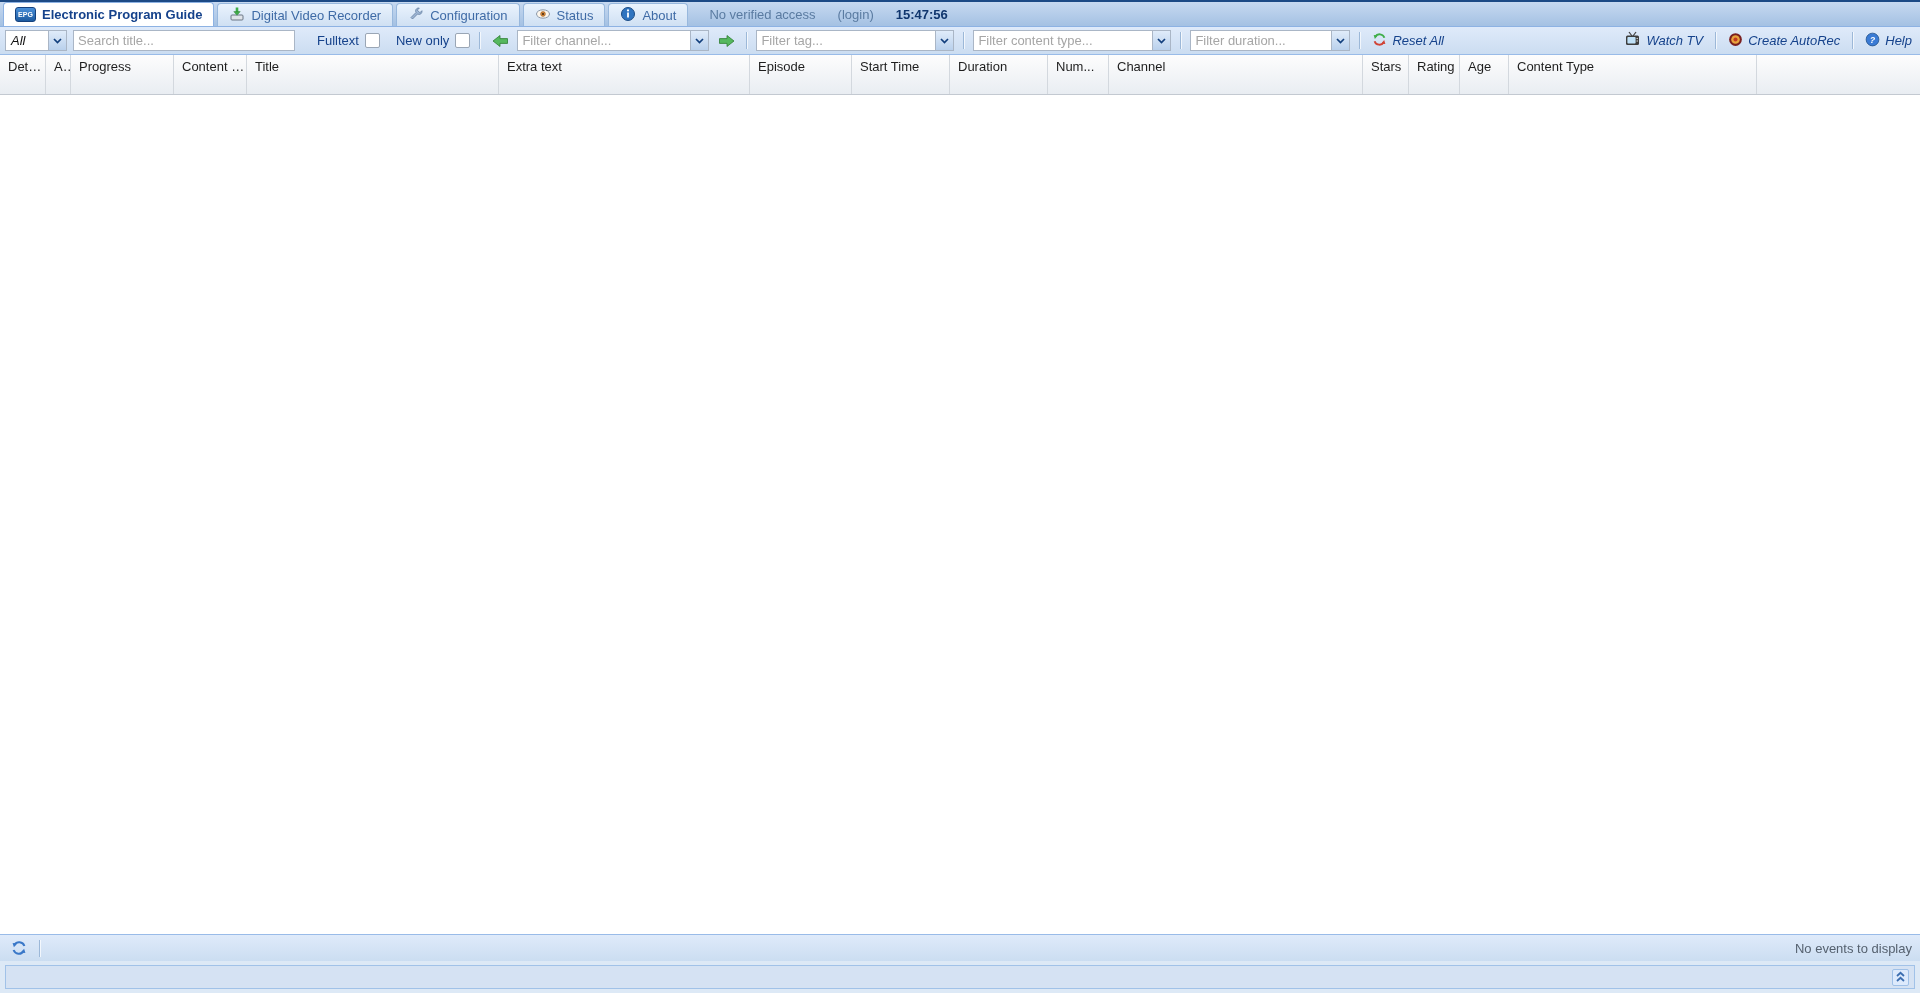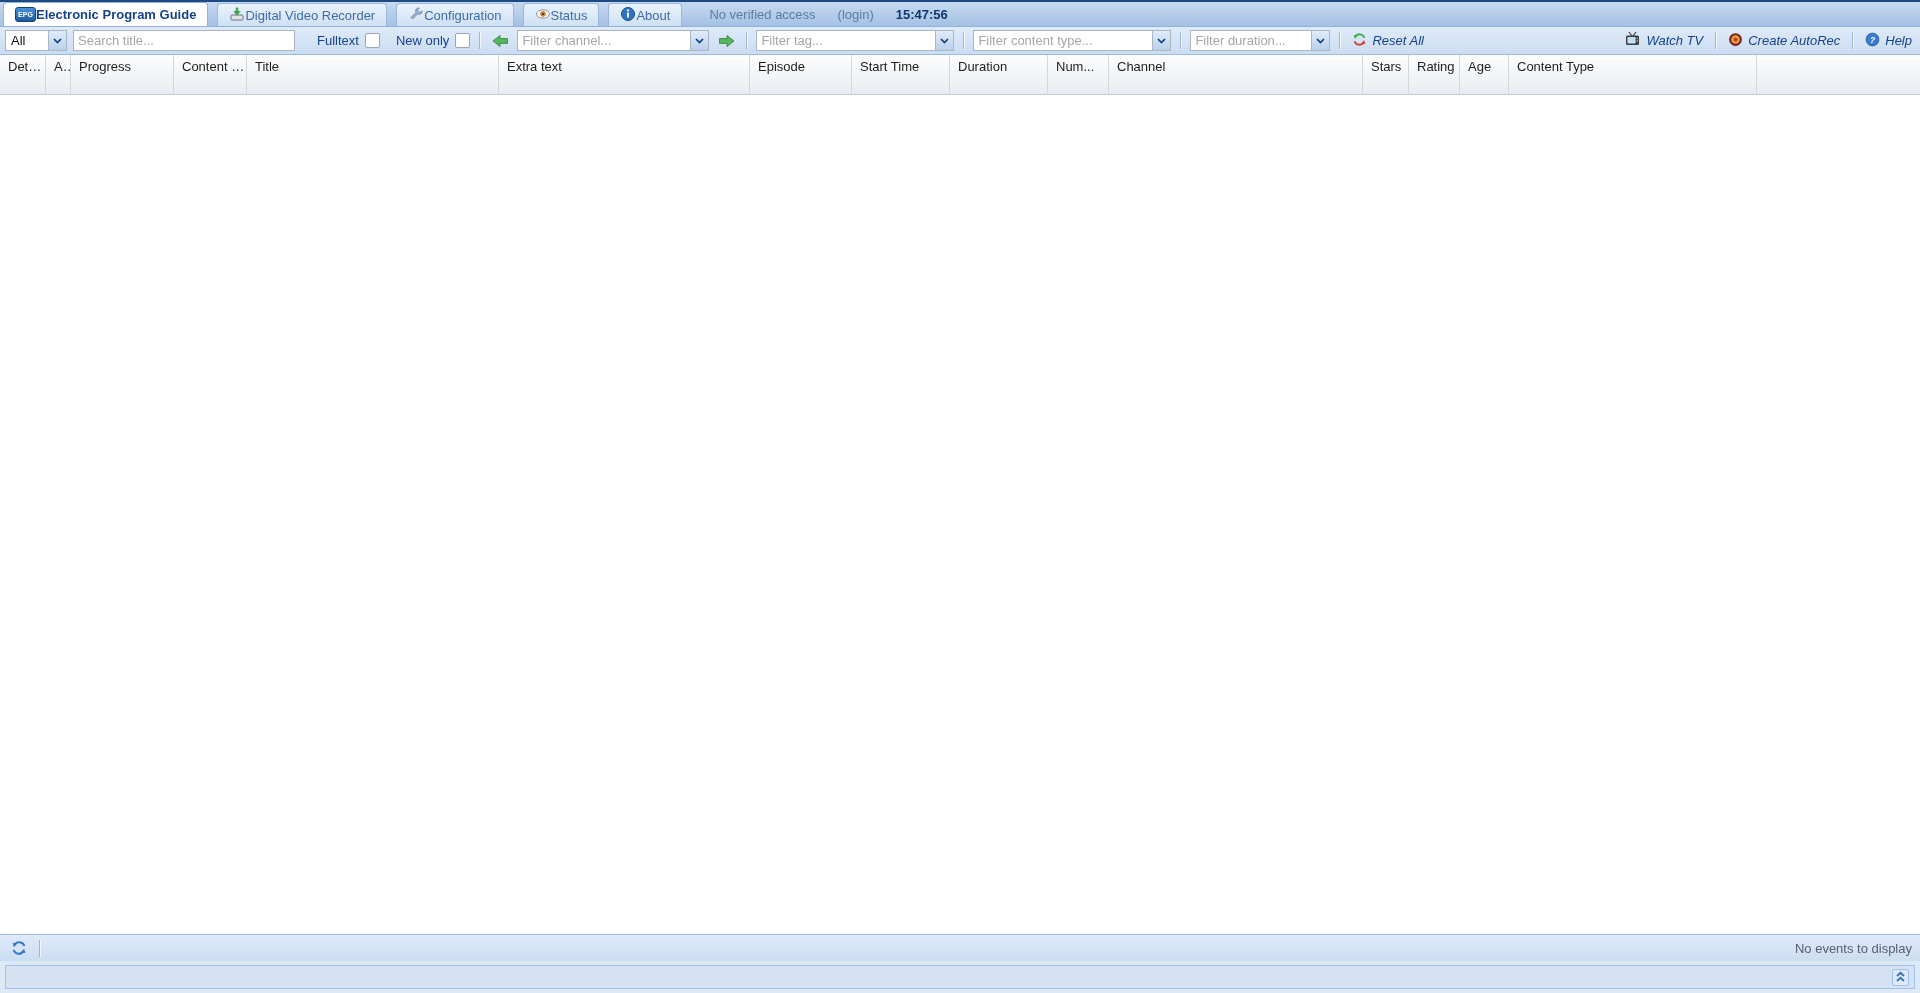--- a/index.html
+++ b/index.html
@@ -3,40 +3,40 @@
 <meta charset="utf-8">
 <style>
   * { box-sizing: border-box; margin: 0; padding: 0; }
   html,body { width:1920px; height:993px; }
   body { font-family:"Liberation Sans","DejaVu Sans",sans-serif; font-size:13px; background:#dde9f6; overflow:hidden; }
   .viewport { width:1920px; height:993px; display:flex; flex-direction:column; }
 
   
   .tabbar { height:27px; background:linear-gradient(#c7d9f0,#a4c1e3); border-top:2px solid #1d4a85;
             border-bottom:1px solid #8db2e3; display:flex; align-items:flex-end; padding-left:3px; }
-  .tab { height:23px; display:flex; align-items:center; padding:0 11px; margin-right:9px;
+  .tab { height:23px; display:flex; align-items:center; gap:6px; padding:0 11px; margin-right:3px;
          border:1px solid #98b8dd; border-bottom:none; border-radius:4px 4px 0 0;
          background:linear-gradient(#eaf3fd,#cfe0f3); color:#3f6ba6; cursor:pointer; white-space:nowrap; }
   .tab.active { background:#ffffff; border-color:#8db2e3; color:#15428b; font-weight:bold; height:24px; }
   .epg-badge { width:21px; height:15px; border-radius:3px; border:1px solid #14417e;
                background:linear-gradient(#4a90d9,#1c5aa0); color:#fff; font-size:7px; font-weight:bold;
                display:flex; align-items:center; justify-content:center; letter-spacing:0; }
   .tabbar-right { display:flex; align-items:center; height:100%; margin-left:18px; gap:22px; }
   .access-text { color:#5a7ba1; }
   .login-link { color:#5a7ba1; cursor:pointer; }
   .clock { color:#10366e; font-weight:bold; }
 
   
   .toolbar { height:28px; background:linear-gradient(#dfeafa,#cbddf1); border-bottom:1px solid #99bbe8;
              display:flex; align-items:center; padding:0 5px; gap:6px; }
   .tb-sep { width:1px; height:17px; background:#9cb8d8; box-shadow:1px 0 0 rgba(255,255,255,.7); margin:0 3px; flex:none; }
   .field { height:21px; border:1px solid #aab6c6; background:#fff; display:flex; align-items:stretch; flex:none; }
   .field input { border:none; outline:none; flex:1; min-width:0; padding:0 4px; font:13px "Liberation Sans",sans-serif; color:#222; background:transparent; }
   .field input::placeholder { color:#a6a6a6; opacity:1; }
-  .sel-text { flex:1; display:flex; align-items:center; padding:4px 5px; color:#111; }
+  .sel-text { flex:1; display:flex; align-items:center; padding:4px 5px; color:#111;font-style:italic; }
   .trigger { width:18px; border-left:1px solid #aab6c6; background:linear-gradient(#e0ecfa,#b9d0ec);
              display:flex; align-items:center; justify-content:center; cursor:pointer; flex:none; }
   .tb-label { color:#15428b; white-space:nowrap; }
   .cb { width:15px; height:15px; background:#fff; border:1px solid #9aa6b5; border-radius:2px; flex:none; cursor:pointer; }
   .icon-btn { display:flex; align-items:center; gap:5px; color:#15428b; cursor:pointer; padding:2px 3px; border-radius:3px; white-space:nowrap; flex:none;font-style:italic; }
   .arrow-btn { width:22px; height:20px; display:flex; align-items:center; justify-content:center; cursor:pointer; border-radius:3px; flex:none; }
   .spacer { flex:1; }
 
   
   .grid-header { height:40px; display:flex; background:linear-gradient(#fdfdfd,#e9edf2);
@@ -162,21 +162,21 @@
     <div class="field" style="width:198px">
       <input placeholder="Filter content type..." style="">
       <span class="trigger">
         <svg width="9" height="6" viewBox="0 0 9 6">
             <polyline points="1,1 4.5,4.5 8,1" fill="none" stroke="#123f7d" stroke-width="1.7"></polyline>
           </svg>
       </span>
     </div>
 
     <span class="tb-sep"></span>
-    <div class="field" style="width:140px">
+    <div class="field" style="width:160px">
       <input placeholder="Filter duration..." style="">
       <span class="trigger">
         <svg width="9" height="6" viewBox="0 0 9 6">
             <polyline points="1,1 4.5,4.5 8,1" fill="none" stroke="#123f7d" stroke-width="1.7"></polyline>
           </svg>
       </span>
     </div>
 
     <span class="tb-sep"></span>
     <div class="icon-btn">

